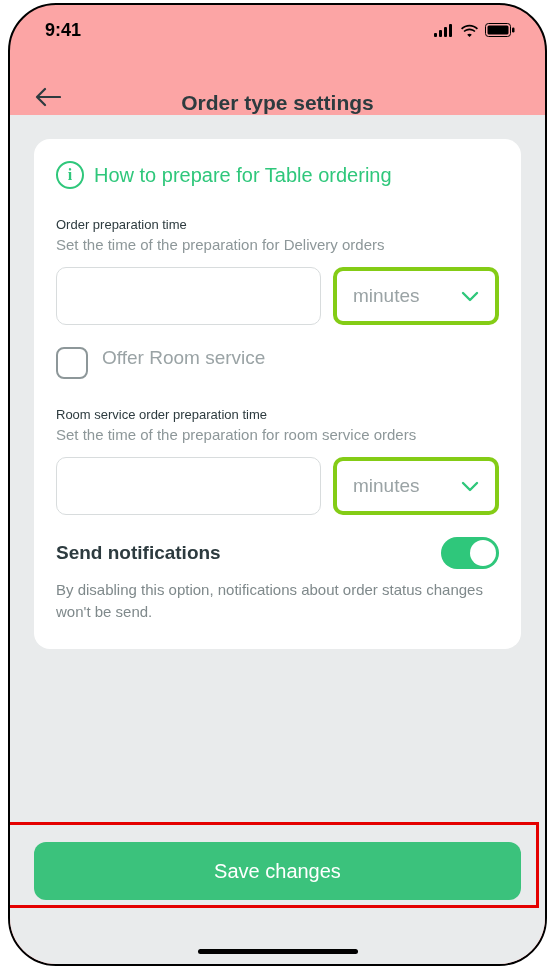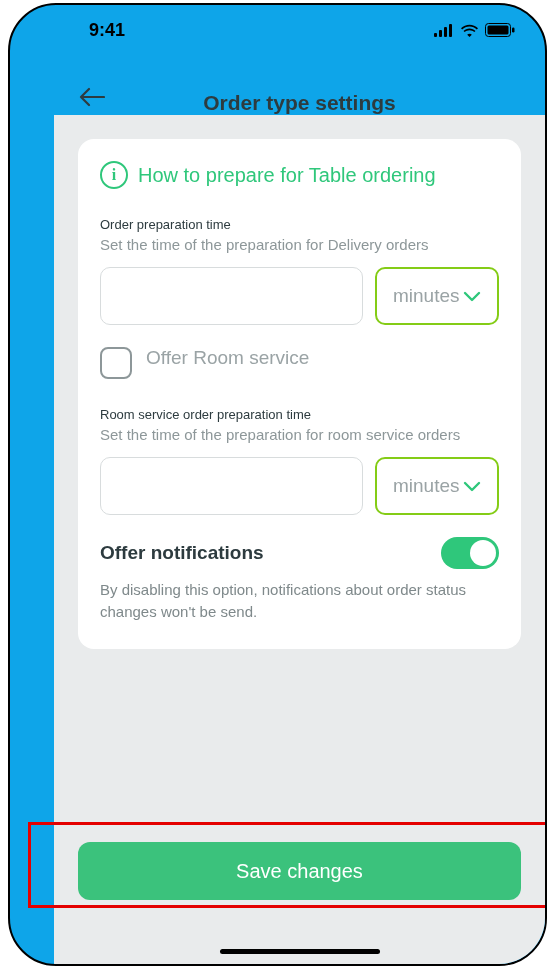--- a/index.html
+++ b/index.html
@@ -12,22 +12,21 @@
     }
     .device-frame {
       position: absolute;
       left: 8px;
       top: 3px;
       width: 539px;
       height: 963px;
       border: 2px solid #000;
       border-radius: 48px;
       overflow: hidden;
-      background: #0ea5e9;
-      padding-left: 44px;
+      background: #fca5a5;
     }
     .status-bar {
       height: 50px;
       display: flex;
       justify-content: space-between;
       align-items: center;
       padding: 0 30px 0 35px;
       font-size: 18px;
       font-weight: 600;
       color: #000;
@@ -115,23 +114,23 @@
       flex: 1;
       height: 58px;
       border: 1px solid #d8dcdd;
       border-radius: 10px;
       padding: 0 14px;
       font-size: 18px;
       outline: none;
       background: #fff;
     }
     .unit-select {
-      width: 124px;
+      width: 166px;
       height: 58px;
-      border: 2px solid #84cc16;
+      border: 4px solid #84cc16;
       border-radius: 10px;
       display: flex;
       align-items: center;
       justify-content: space-between;
       padding: 0 16px;
       cursor: pointer;
       color: #9aa3a5;
       font-size: 19px;
     }
     .chevron-down { color: #2fc77b; }
@@ -304,21 +303,21 @@
           <span>minutes</span>
           <span class="chevron-down">
             <svg width="18" height="11" viewBox="0 0 18 11">
                 <path d="M2 2 L9 9 L16 2" stroke="#2fc77b" stroke-width="2.4" fill="none" stroke-linecap="round" stroke-linejoin="round"></path>
               </svg>
           </span>
         </div>
       </div>
 
       <div class="toggle-row">
-        <div class="toggle-label">Offer notifications</div>
+        <div class="toggle-label">Send notifications</div>
         <div class="toggle">
           <div class="toggle-knob"></div>
         </div>
       </div>
       <div class="toggle-desc">By disabling this option, notifications about order status changes won't be send.</div>
 
     </div>
 
     <div class="save-button">
       <span>Save changes</span>

